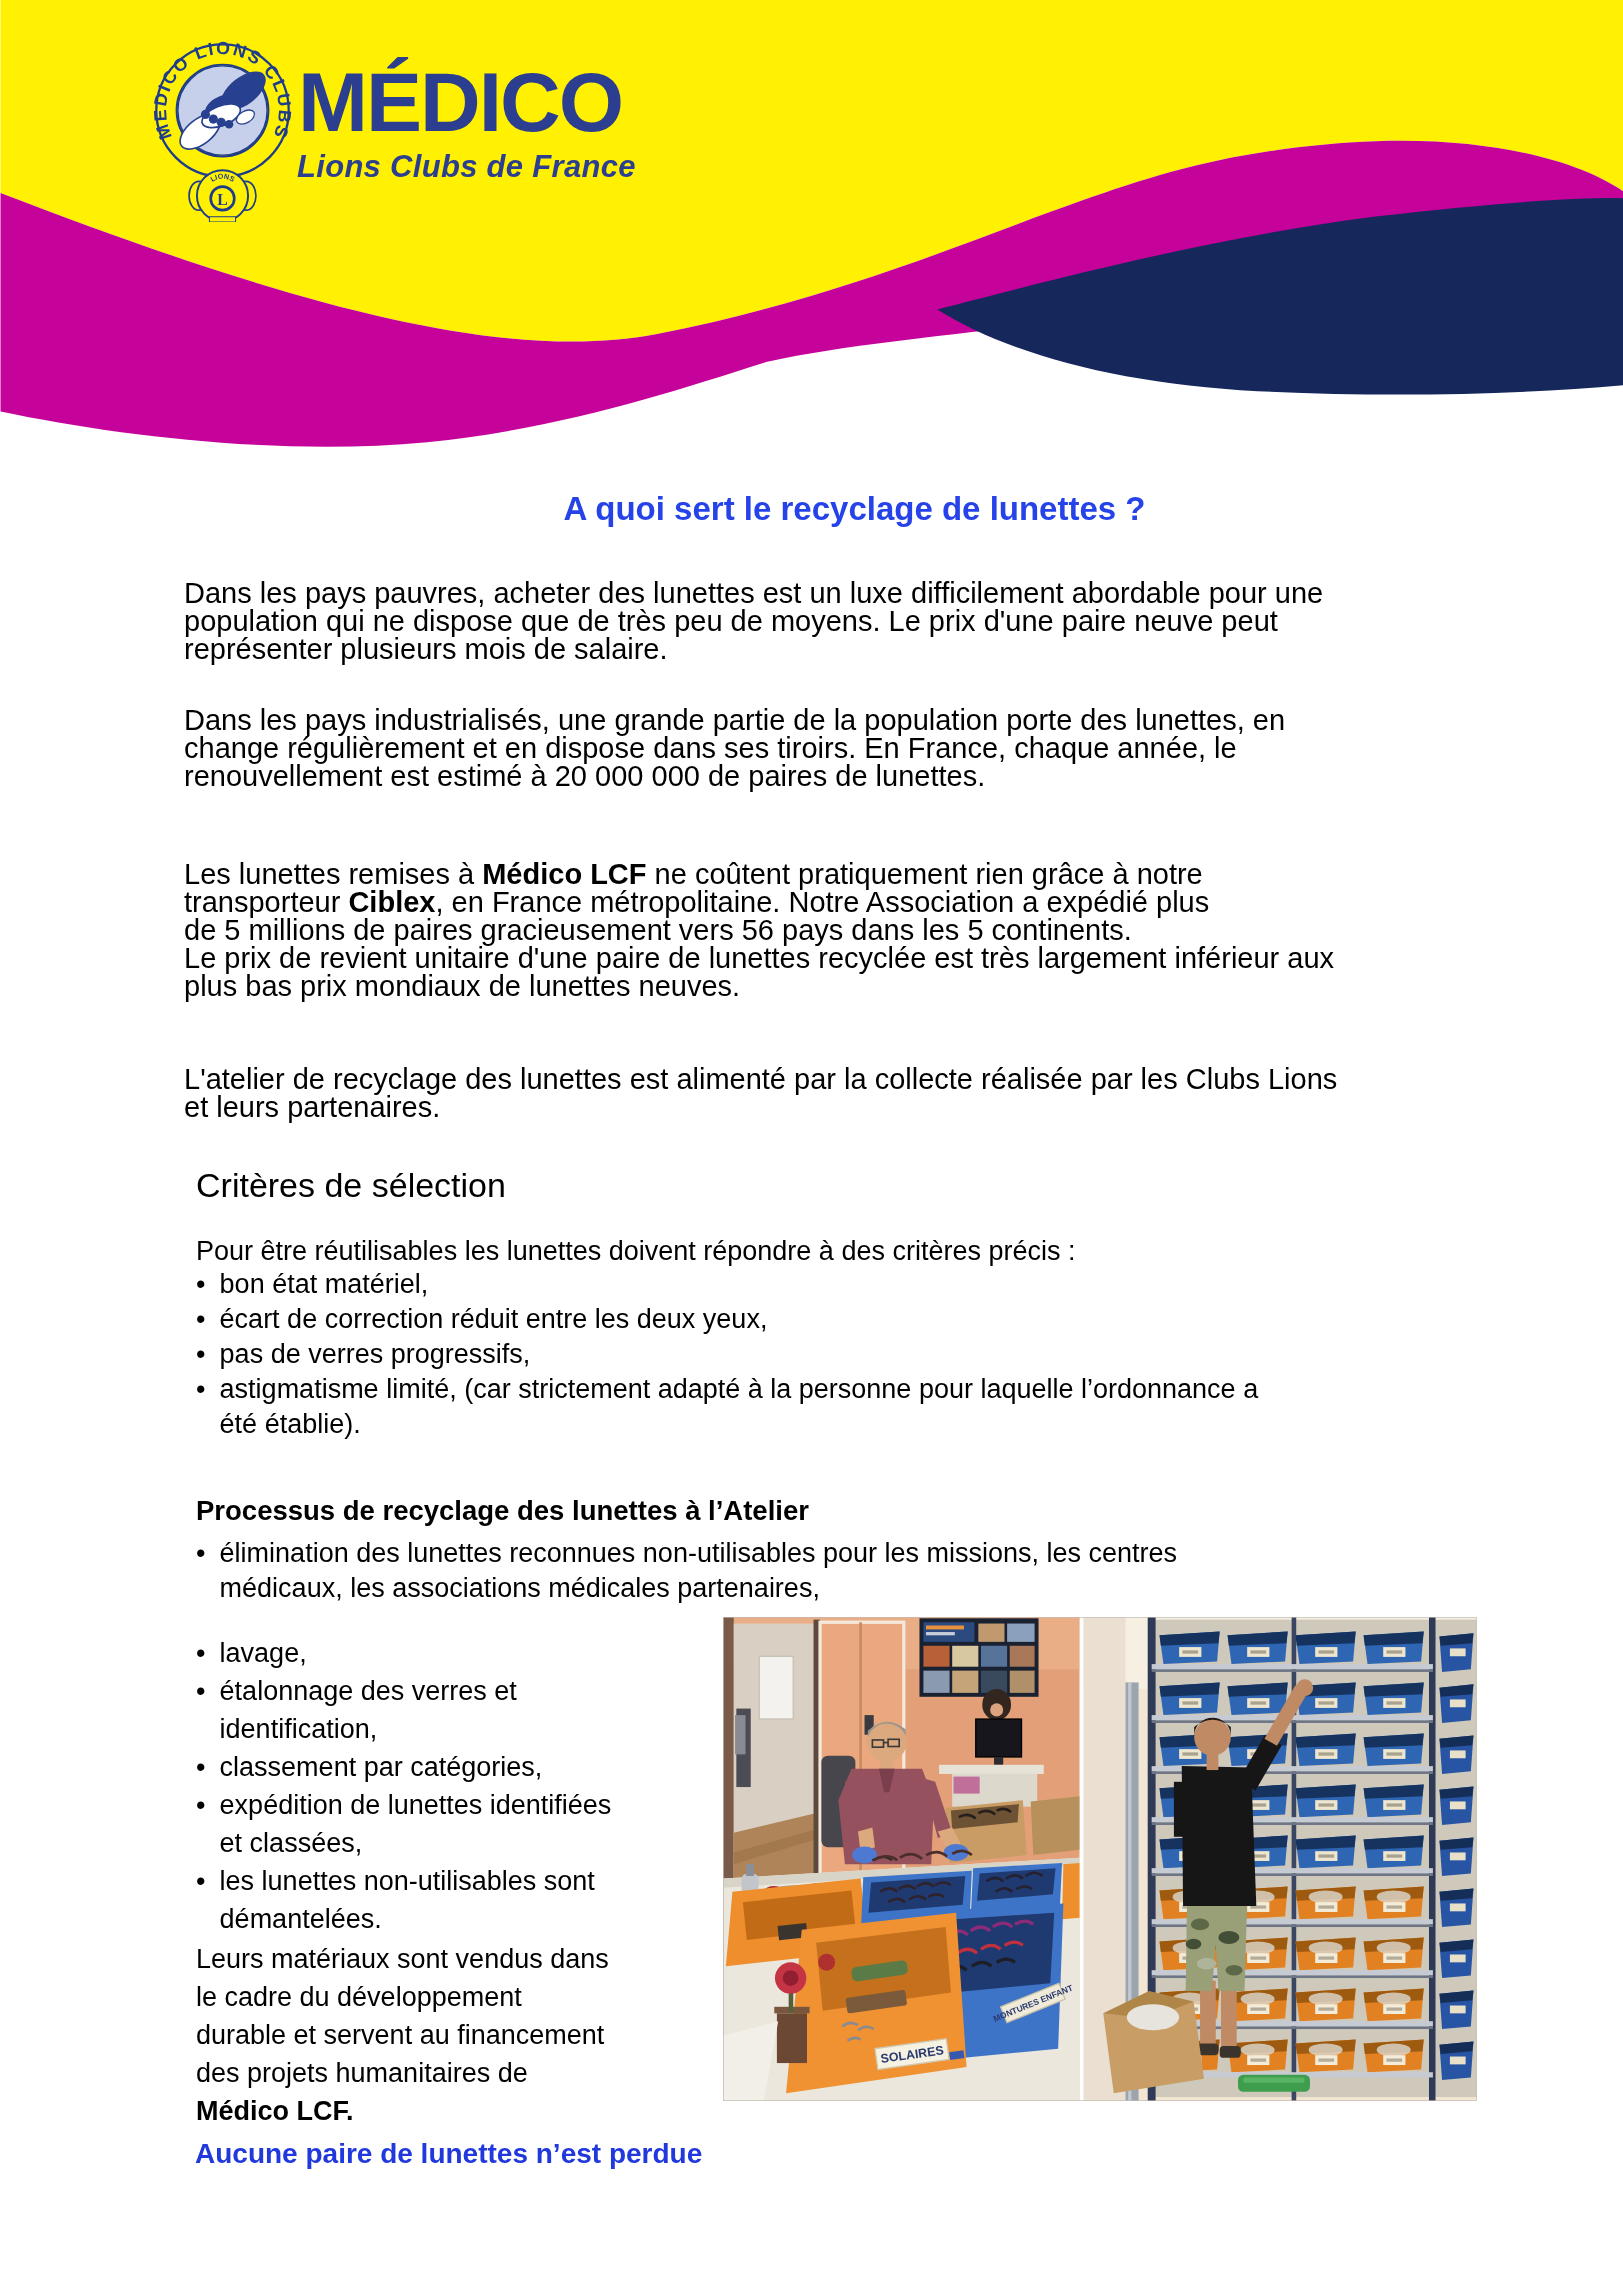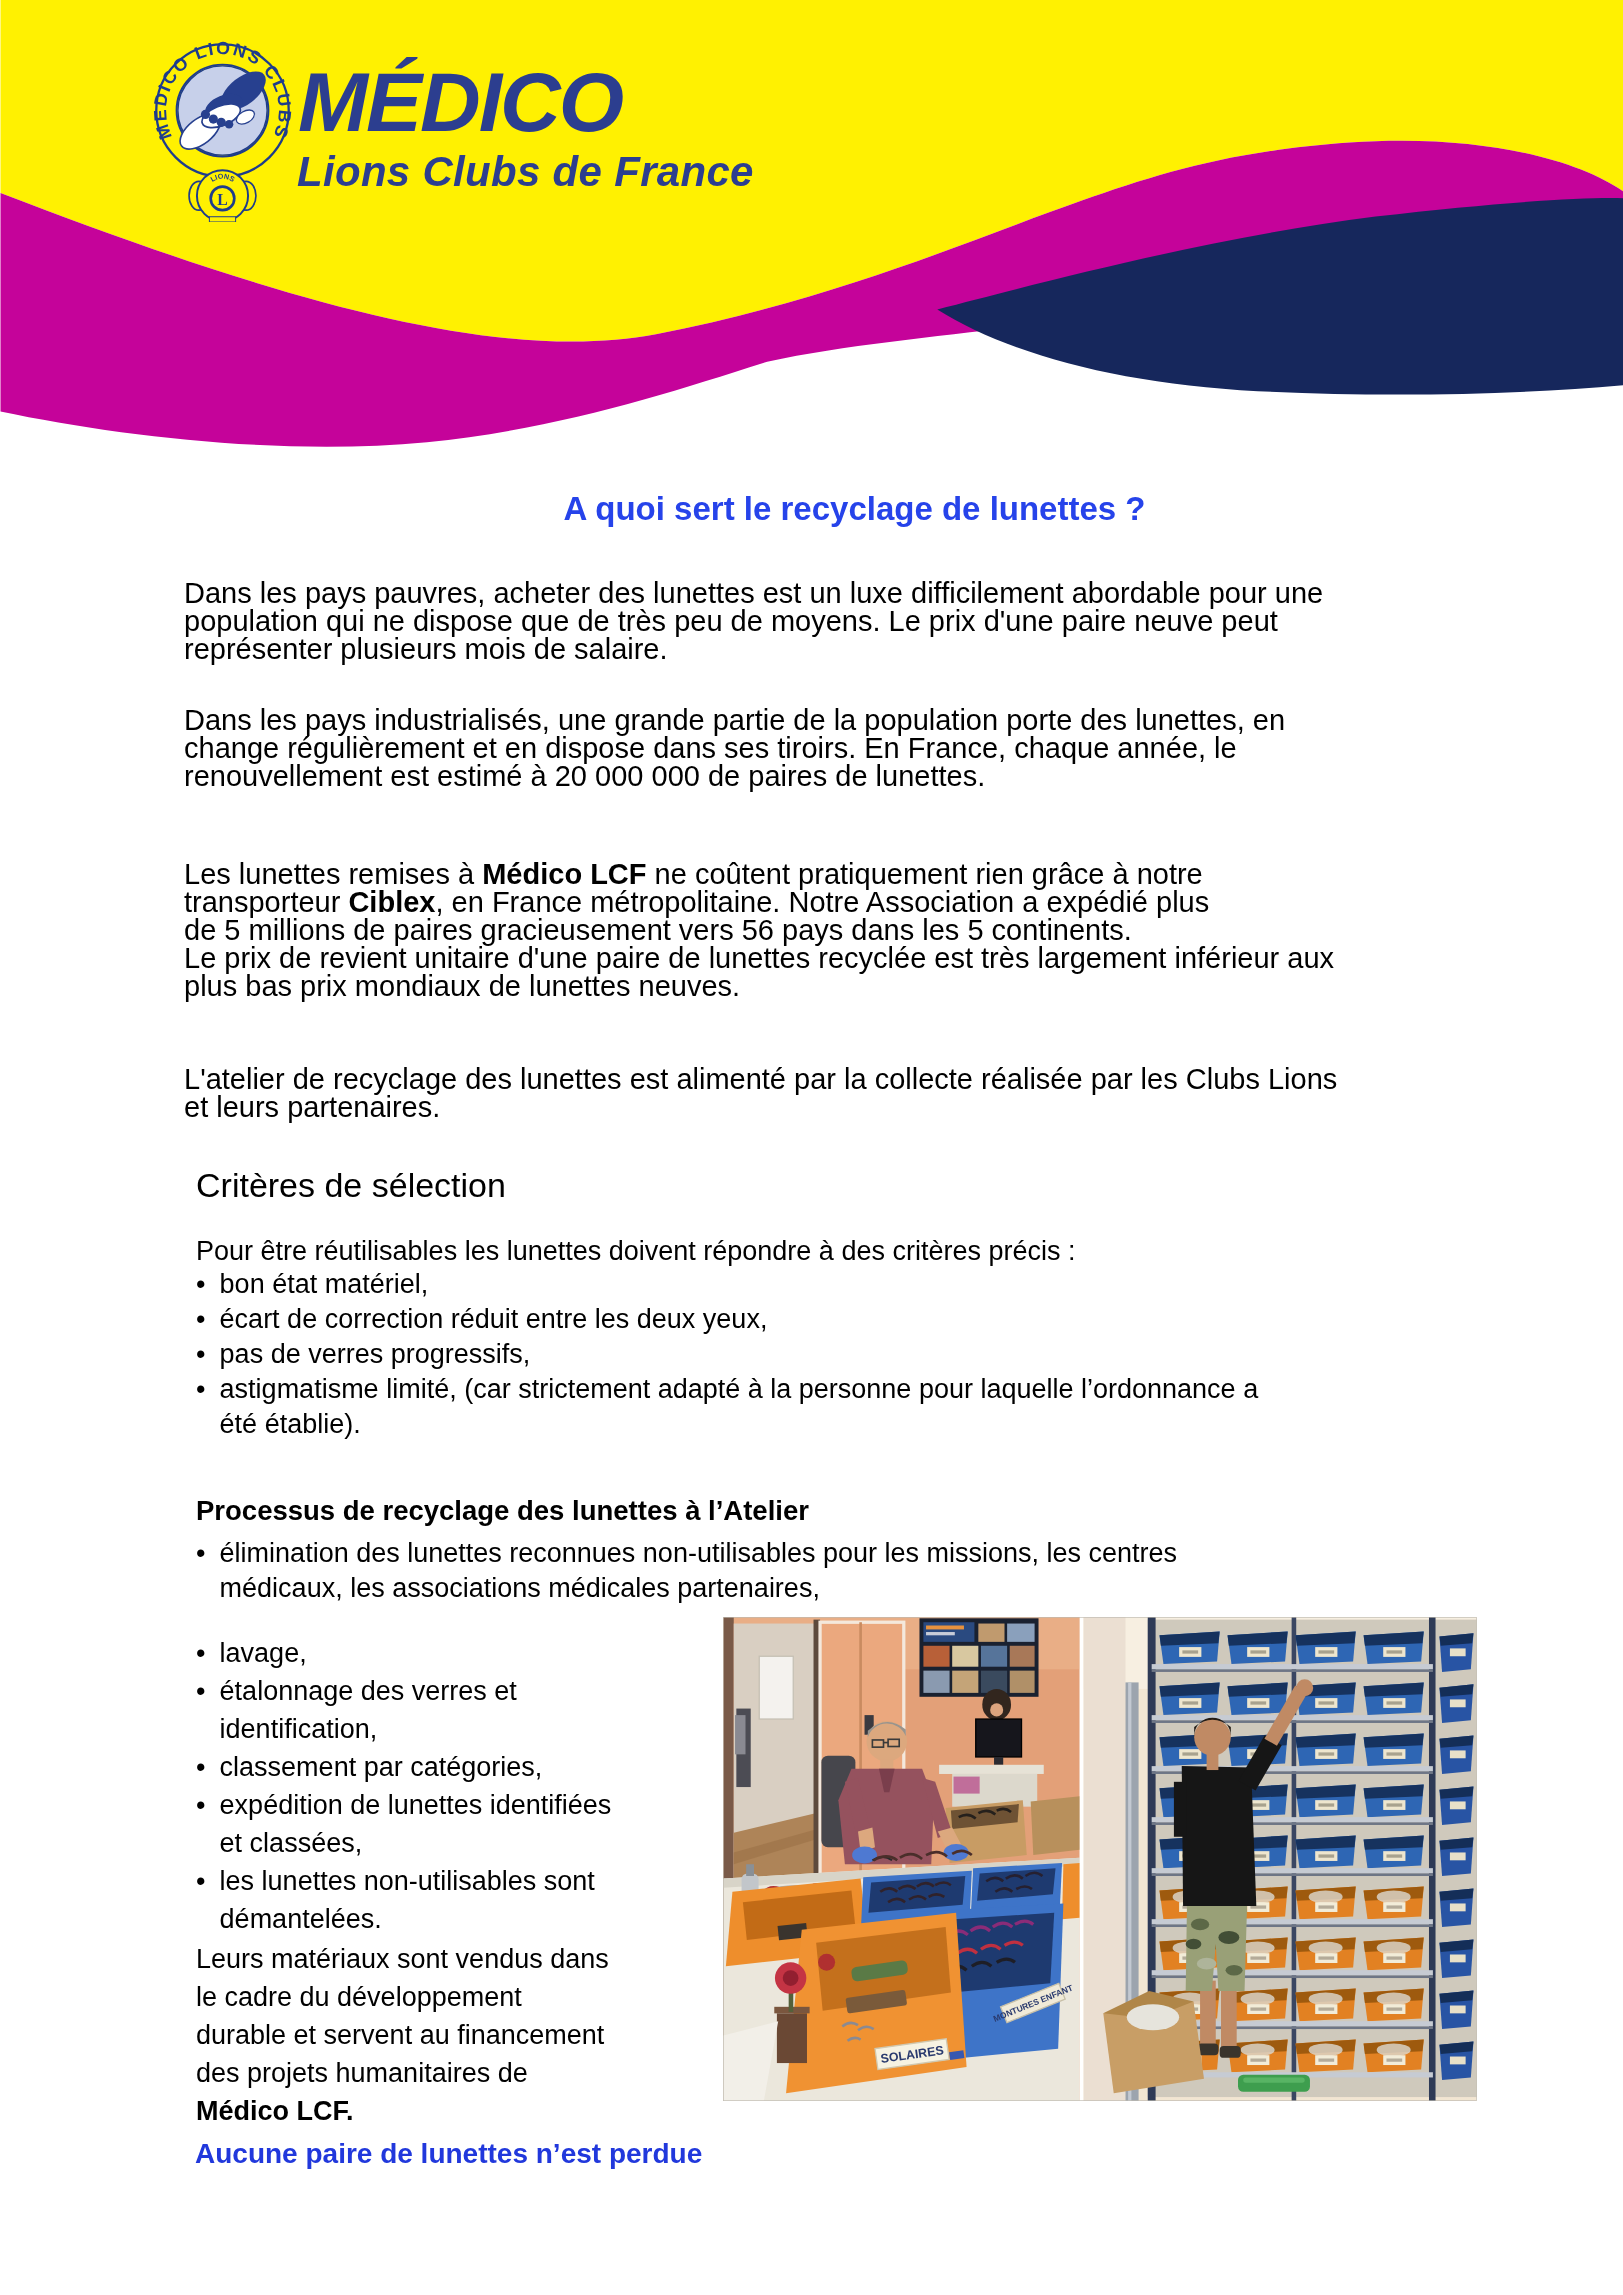--- a/index.html
+++ b/index.html
@@ -4,23 +4,23 @@
 <style>
   html,body{margin:0;padding:0;background:#ffffff;}
   .page{position:relative;width:1624px;height:2295px;background:#ffffff;overflow:hidden;
         font-family:"Liberation Sans","DejaVu Sans",sans-serif;color:#000;}
   .abs{position:absolute;}
   svg{display:block;}
 
   
   .hdr{left:0;top:0;width:1624px;height:471px;}
   .logo-roundel{left:153px;top:41px;width:139px;height:181px;}
-  .wordmark{left:298px;top:60px;font-size:84px;line-height:1;font-weight:bold;font-style:italic;
+  .wordmark{left:298px;top:60px;font-size:84px;line-height:1;font-weight:bold;
             letter-spacing:-2px;color:#2C3E8F;}
-  .tagline{left:297px;top:151px;font-size:42px;line-height:1;font-weight:bold;font-style:italic;
+  .tagline{left:297px;top:151px;font-size:31px;line-height:1;font-weight:bold;font-style:italic;
            letter-spacing:0.3px;color:#2C3E8F;}
 
   
   .title{left:196px;top:490px;width:1317px;text-align:center;font-size:33px;font-weight:bold;line-height:1.15;}
   .para{left:184px;width:1335px;font-size:29px;line-height:28px;white-space:pre-line;}
   .p1{top:579px;} .p2{top:706px;} .p3{top:860px;} .p4{top:1065px;}
   .b{font-weight:bold;text-align:right;}
   .h2{left:196px;top:1167px;font-size:34px;font-weight:normal;line-height:1.1;}
   .intro{left:196px;top:1235px;width:1335px;font-size:27px;line-height:33px;}
   .blist{left:196px;width:1335px;font-size:27px;line-height:35px;}

